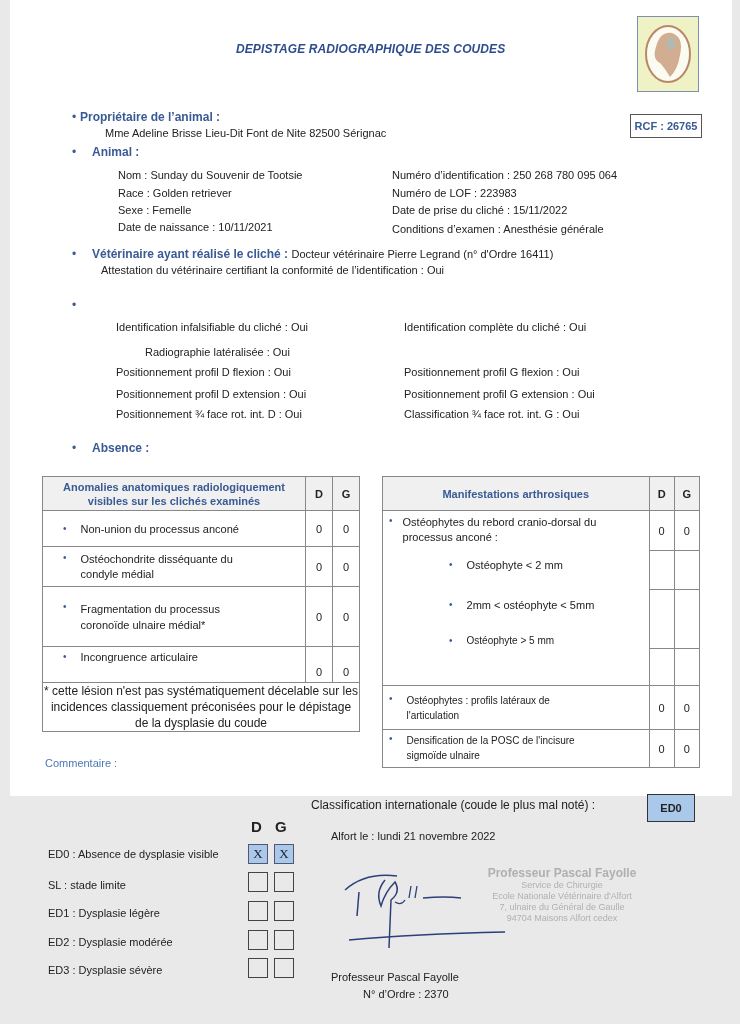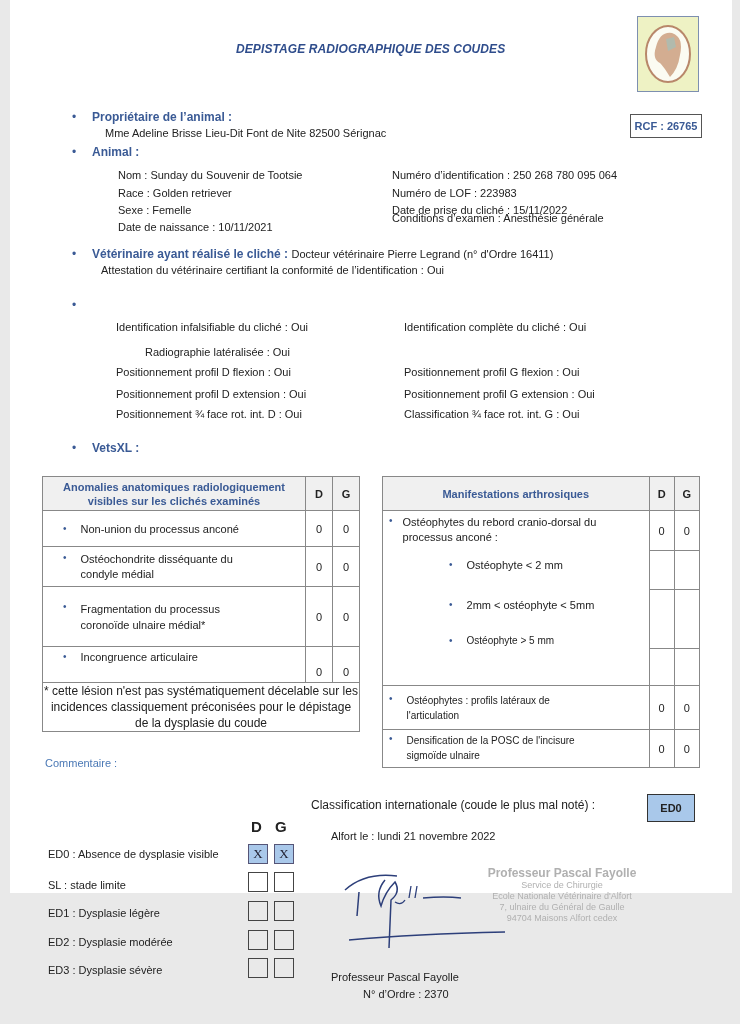--- a/index.html
+++ b/index.html
@@ -1,18 +1,18 @@
 <!DOCTYPE html>
 <html><head>
 <meta charset="utf-8">
 <style>
   html, body { margin:0; padding:0; }
   body { width:740px; height:1024px; background:#e9e9e9; position:relative; overflow:hidden;
     font-family:"Liberation Sans", sans-serif; color:#222; }
-  .page { position:absolute; left:10px; top:0; width:722px; height:893px; background:#fff; }
+  .page { position:absolute; left:10px; top:0; width:722px; height:796px; background:#fff; }
   .abs { position:absolute; white-space:nowrap; }
   .title { left:226px; top:42px; font-size:12px; font-weight:bold; font-style:italic; color:#2f4d8c; letter-spacing:0.1px; }
   .logo { left:627px; top:16px; width:60px; height:74px; background:#eef2c4; border:1px solid #7d8fb0; }
   .rcf { left:620px; top:114px; width:70px; height:22px; border:1px solid #555; font-size:11px; font-weight:bold; color:#3a5a95; text-align:center; line-height:22px; }
   .bullet { font-size:12px; color:#3a5a95; }
   .sec { font-size:12px; font-weight:bold; color:#3a5a95; }
   .txt { font-size:11px; color:#222; }
   table.grid { position:absolute; border-collapse:collapse; font-size:11px; }
   table.grid td { border:1px solid #888; padding:0; vertical-align:middle; }
   table.grid td.hdr { background:#f0f0f0; color:#3a5a95; font-weight:bold; text-align:center; }
@@ -37,54 +37,54 @@
     <svg width="60" height="74" viewBox="0 0 60 74">
       <ellipse cx="30" cy="37" rx="22" ry="28" fill="#fbfbf2" stroke="#b8876a" stroke-width="2"></ellipse>
       <path d="M18 30 Q22 14 34 16 Q46 20 42 38 Q40 52 32 60 Q26 50 22 46 Q14 42 18 30 Z" fill="#c99a78" opacity="0.8"></path>
       <path d="M28 22 L36 20 L38 30 L30 34 Z" fill="#9bc3c0" opacity="0.6"></path>
     </svg>
   </div>
 
   <div class="abs rcf">RCF : 26765</div>
 
   <div class="abs bullet" style="left:62px;top:110px;">•</div>
-  <div class="abs sec" style="left:82px;top:110px;text-align:center;">Propriétaire de l’animal :</div>
+  <div class="abs sec" style="left:70px;top:110px;text-align:center;">Propriétaire de l’animal :</div>
   <div class="abs txt" style="left:95px;top:127px;">Mme Adeline Brisse Lieu-Dit Font de Nite 82500 Sérignac</div>
 
   <div class="abs bullet" style="left:62px;top:145px;">•</div>
   <div class="abs sec" style="left:82px;top:145px;">Animal :</div>
   <div class="abs txt" style="left:108px;top:169px;">Nom : Sunday du Souvenir de Tootsie</div>
   <div class="abs txt" style="left:108px;top:187px;">Race : Golden retriever</div>
   <div class="abs txt" style="left:108px;top:204px;">Sexe : Femelle</div>
   <div class="abs txt" style="left:108px;top:221px;">Date de naissance : 10/11/2021</div>
   <div class="abs txt" style="left:382px;top:169px;">Numéro d’identification : 250 268 780 095 064</div>
   <div class="abs txt" style="left:382px;top:187px;">Numéro de LOF : 223983</div>
   <div class="abs txt" style="left:382px;top:204px;">Date de prise du cliché : 15/11/2022</div>
-  <div class="abs txt" style="left:382px;top:212px;">Conditions d’examen : Anesthésie générale</div>
+  <div class="abs txt" style="left:382px;top:223px;">Conditions d’examen : Anesthésie générale</div>
 
   <div class="abs bullet" style="left:62px;top:247px;">•</div>
   <div class="abs" style="left:82px;top:247px;font-size:12px;">
     <span class="sec">Vétérinaire ayant réalisé le cliché :</span>
     <span class="txt">Docteur vétérinaire Pierre Legrand (n° d'Ordre 16411)</span>
   </div>
   <div class="abs txt" style="left:91px;top:264px;">Attestation du vétérinaire certifiant la conformité de l’identification : Oui</div>
 
   <div class="abs bullet" style="left:62px;top:298px;">•</div>
   <div class="abs txt" style="left:106px;top:321px;">Identification infalsifiable du cliché : Oui</div>
   <div class="abs txt" style="left:106px;top:346px;padding-left:29px;">Radiographie latéralisée : Oui</div>
   <div class="abs txt" style="left:106px;top:366px;">Positionnement profil D flexion : Oui</div>
   <div class="abs txt" style="left:106px;top:388px;">Positionnement profil D extension : Oui</div>
   <div class="abs txt" style="left:106px;top:408px;">Positionnement ¾ face rot. int. D : Oui</div>
   <div class="abs txt" style="left:394px;top:321px;">Identification complète du cliché : Oui</div>
   <div class="abs txt" style="left:394px;top:366px;">Positionnement profil G flexion : Oui</div>
   <div class="abs txt" style="left:394px;top:388px;">Positionnement profil G extension : Oui</div>
   <div class="abs txt" style="left:394px;top:408px;">Classification ¾ face rot. int. G : Oui</div>
 
   <div class="abs bullet" style="left:62px;top:441px;">•</div>
-  <div class="abs sec" style="left:82px;top:441px;">VetsXL :</div>
+  <div class="abs sec" style="left:82px;top:441px;">Absence :</div>
 
   <table class="grid" style="left:32px;top:476px;width:318px;">
     <tbody>
         <tr style="height:34px;">
       <td class="hdr" style="padding:2px 6px;line-height:14px;">Anomalies anatomiques radiologiquement visibles sur les clichés examinés</td>
       <td class="dg">D</td>
       <td class="dg">G</td>
     </tr>
     <tr style="height:36px;">
       <td>

